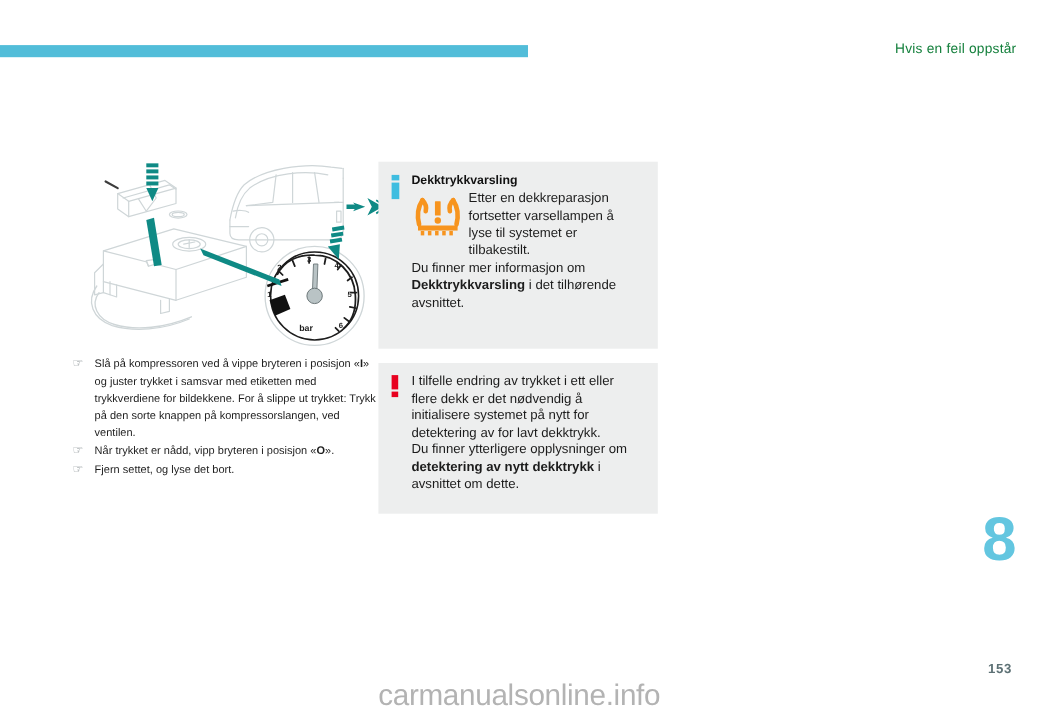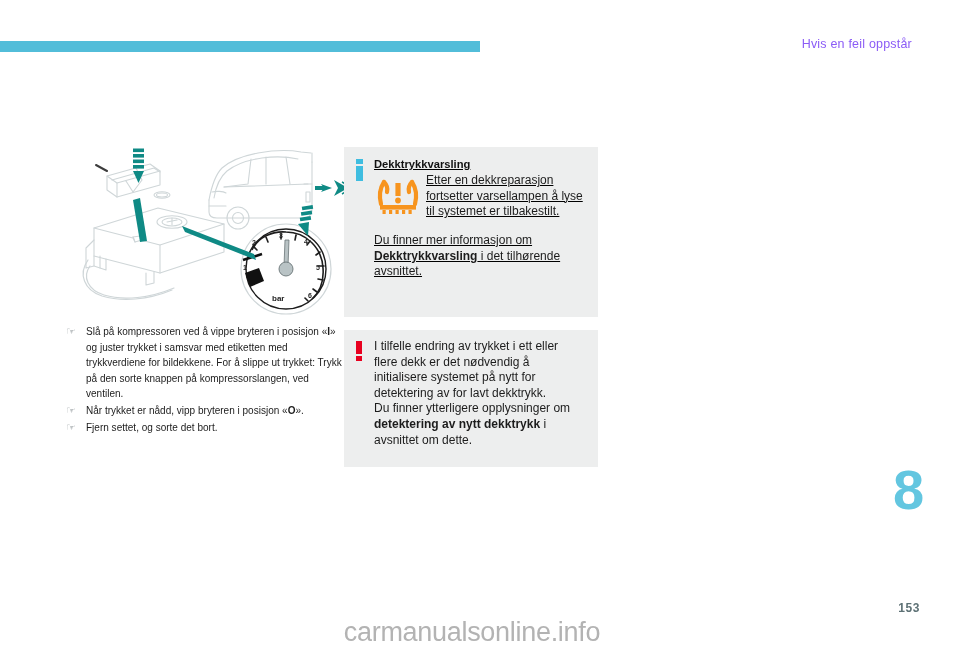--- a/index.html
+++ b/index.html
@@ -20,24 +20,24 @@
   #header-bar {
     position: absolute;
     left: 0;
     top: 41px;
     width: 480px;
     height: 11px;
     background: #52bdd9;
   }
   #chapter-title {
     position: absolute;
-    right: 48px;
+    right: 36px;
     top: 37px;
     font-size: 12.5px;
-    color: #8b5cf6;
+    color: #15803d;
     letter-spacing: 0.2px;
     white-space: nowrap;
   }
 
   
   #left-column {
     position: absolute;
     left: 76px;
     top: 140px;
     width: 276px;
@@ -85,22 +85,21 @@
   .callout {
     position: absolute;
     left: 344px;
     width: 254px;
     background: #edeeee;
     box-sizing: border-box;
   }
   #info-box {
     top: 147px;
     height: 170px;
-    padding: 10px 12px 10px 12px;
-    text-decoration: underline;
+    padding: 10px 28px 10px 12px;
   }
   #warn-box {
     top: 330px;
     height: 137px;
     padding: 9px 14px 20px 12px;
   }
   .callout-inner {
     display: flex;
     align-items: flex-start;
   }
@@ -159,21 +158,21 @@
     flex: 0 0 52px;
     width: 52px;
     padding-top: 1px;
   }
   .callout-para {
     font-size: 12px;
     line-height: 15.6px;
     color: #1c1c1c;
   }
   .callout-para b { font-weight: bold; }
-  .para-gap { margin-top: 13px; }
+  .para-gap { margin-top: 1px; }
 
   #warn-box .callout-para { line-height: 15.6px; }
 
   
   #chapter-number {
     position: absolute;
     left: 893px;
     top: 462px;
     font-size: 56px;
     font-weight: bold;
@@ -332,21 +331,21 @@
   <div class="bullet-row">
     <span class="bullet-glyph">☞</span>
     <span class="bullet-text">Slå på kompressoren ved å vippe bryteren i posisjon «<b>I</b>» og juster trykket i samsvar med etiketten med trykkverdiene for bildekkene. For å slippe ut trykket: Trykk på den sorte knappen på kompressorslangen, ved ventilen.</span>
   </div>
   <div class="bullet-row">
     <span class="bullet-glyph">☞</span>
     <span class="bullet-text">Når trykket er nådd, vipp bryteren i posisjon «<b>O</b>».</span>
   </div>
   <div class="bullet-row">
     <span class="bullet-glyph">☞</span>
-    <span class="bullet-text">Fjern settet, og sorte det bort.</span>
+    <span class="bullet-text">Fjern settet, og lyse det bort.</span>
   </div>
 </div>
 
 <div class="callout" id="info-box">
   <div class="callout-inner">
     <div class="callout-marker">
       <div class="icon-info">
         <div class="dot"></div>
         <div class="stem"></div>
       </div>

